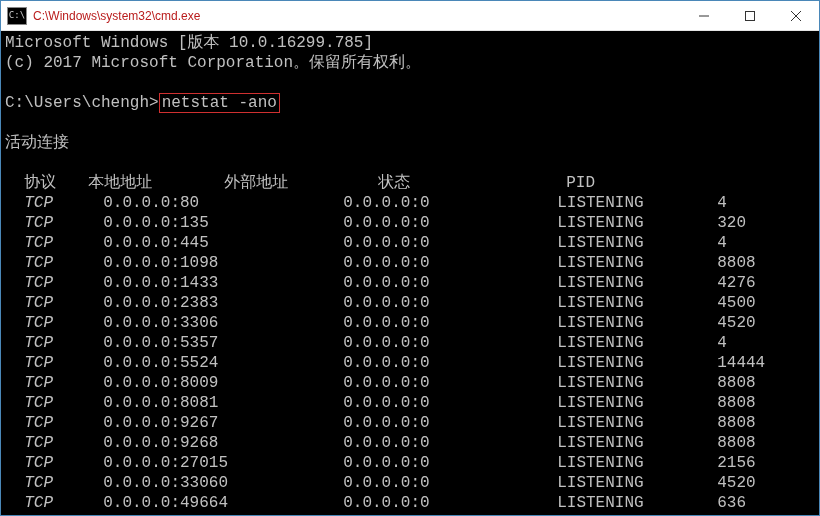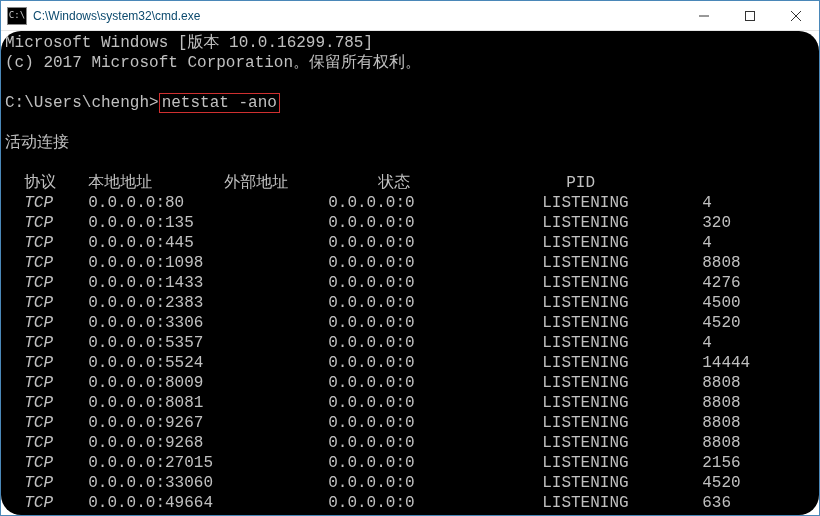--- a/index.html
+++ b/index.html
@@ -37,21 +37,21 @@
   }
   .titlebar .icon-box span {
     color: #ccc;
     font-size: 9px;
     line-height: 1;
     font-family: Consolas, monospace;
   }
   .titlebar .title {
     margin-left: 6px;
     font-size: 12px;
-    color: #0c4a6e;
+    color: #b91c1c;
     flex: 1;
   }
   .win-controls {
     display: flex;
     height: 100%;
   }
   .win-btn {
     width: 46px;
     height: 100%;
     display: flex;
@@ -64,31 +64,30 @@
   .terminal {
     flex: 1;
     background: #000;
     color: #c0c0c0;
     font-family: "NSimSun","SimSun","Consolas","Courier New",monospace;
     font-size: 16px;
     line-height: 20px;
     padding: 2px 4px;
     white-space: pre;
     overflow: hidden;
-    border-radius: 20px;
   }
   .highlight-box {
     border: 1px solid #d03030;
     padding: 0 2px;
     display: inline-block;
     line-height: 18px;
   }
   .row { display: block; }
   .col-proto { display: inline-block; width: 64px; font-style: italic; }
-  .col-local { display: inline-block; width: 240px; }
+  .col-local { display: inline-block; width: 240px; margin-left: 15px; }
   .col-foreign { display: inline-block; width: 214px; }
   .col-state { display: inline-block; width: 160px; }
   .col-pid { display: inline-block; }
   .hdr-proto { display:inline-block; width: 64px; }
   .hdr-local { display:inline-block; width: 136px; }
   .hdr-foreign { display:inline-block; width: 154px; }
   .hdr-state { display:inline-block; width: 188px; }
   .hdr-pid { display:inline-block; }
 </style>
 </head>

